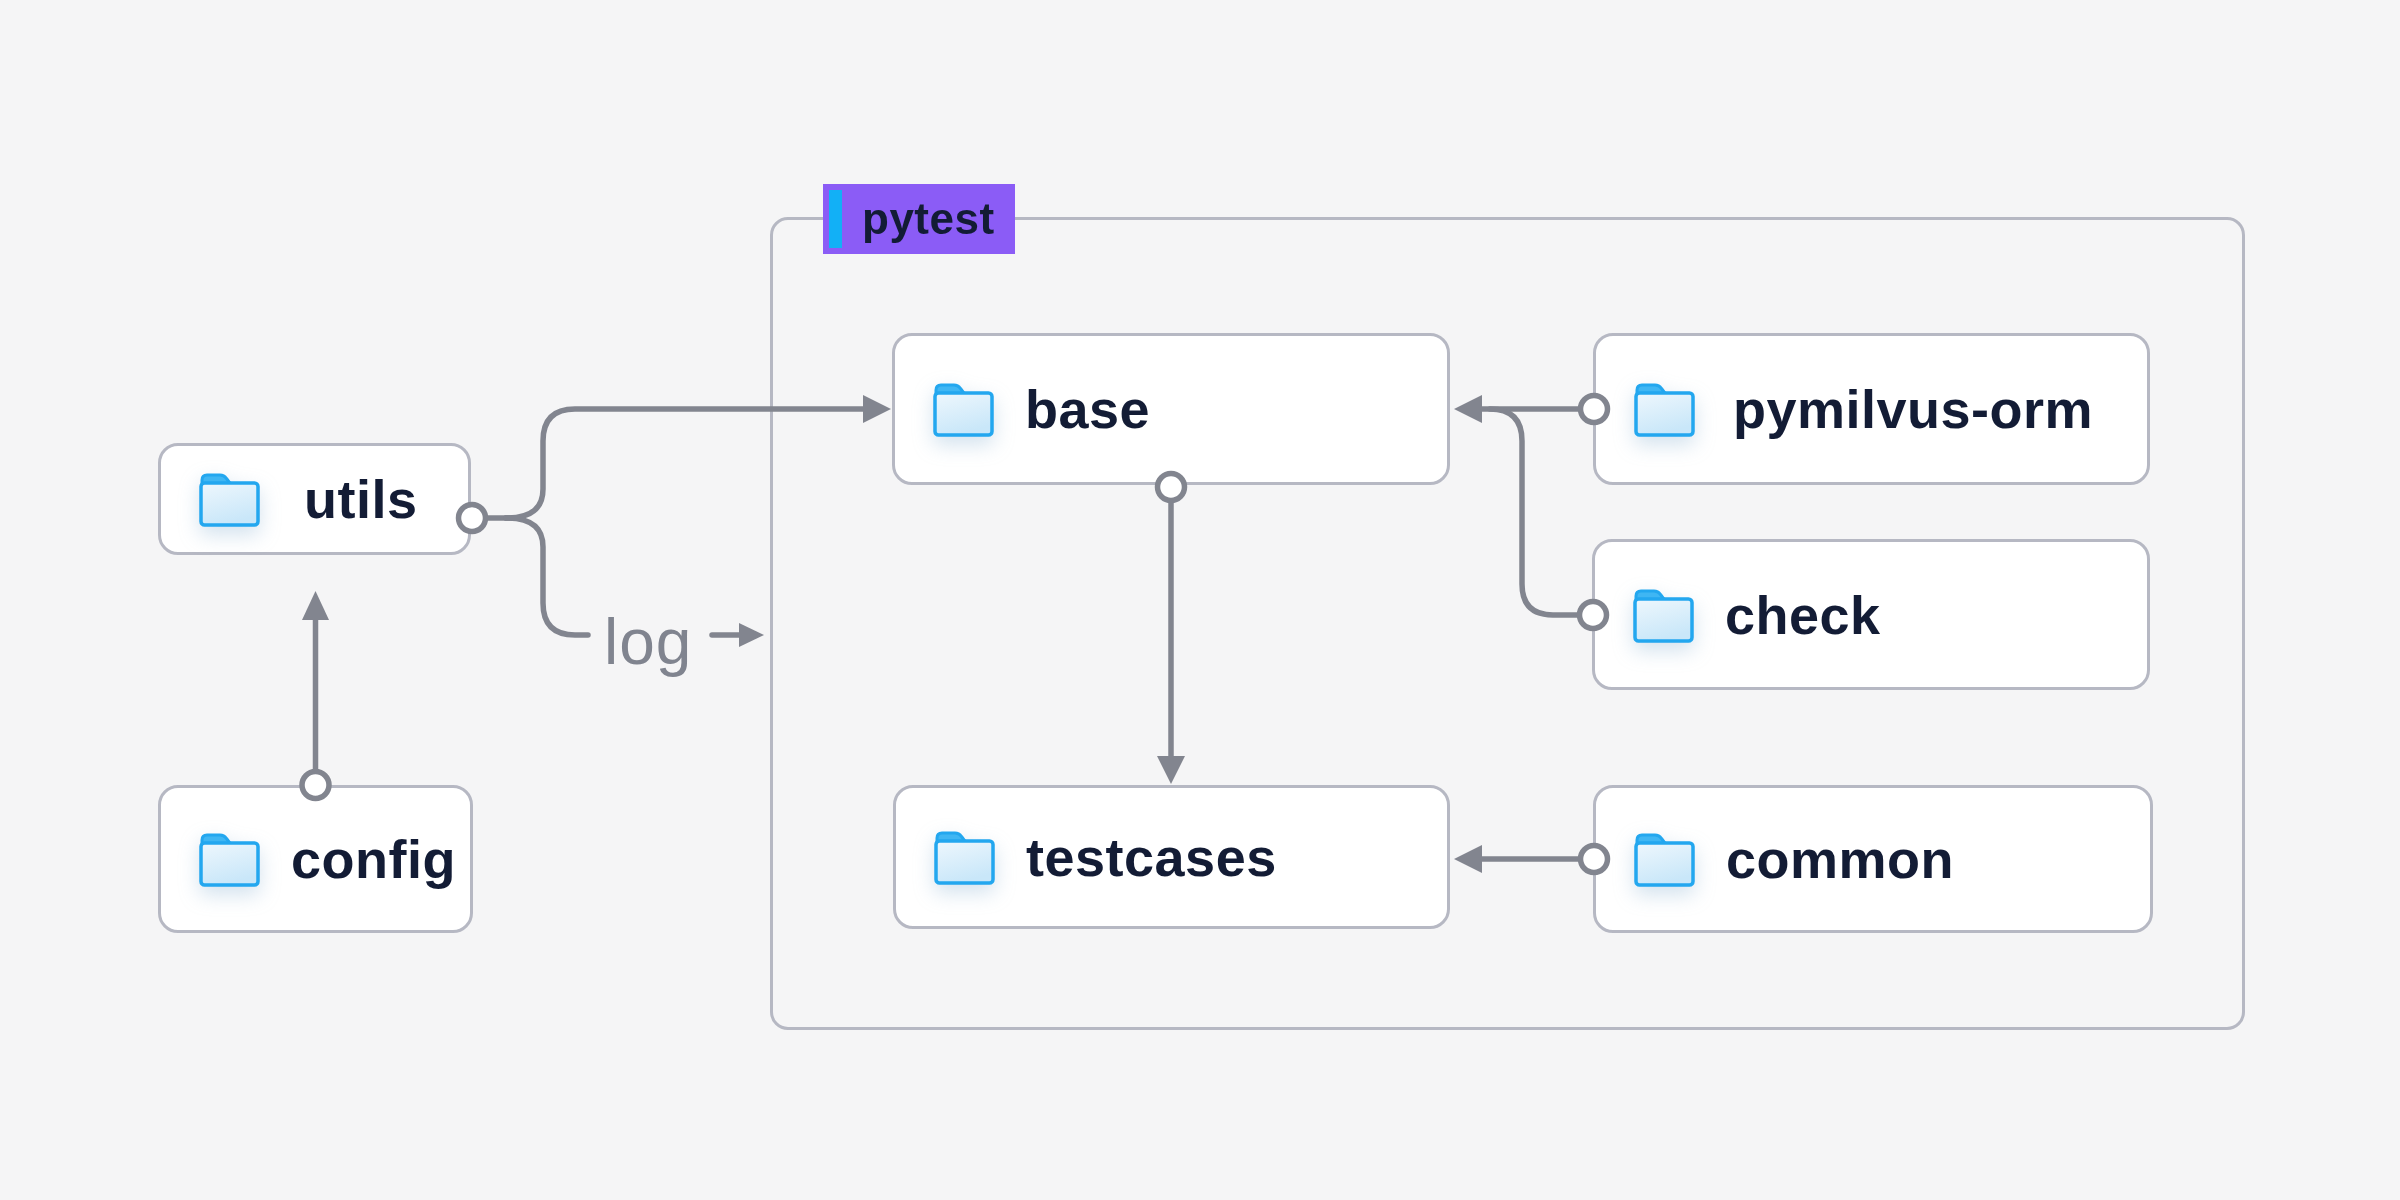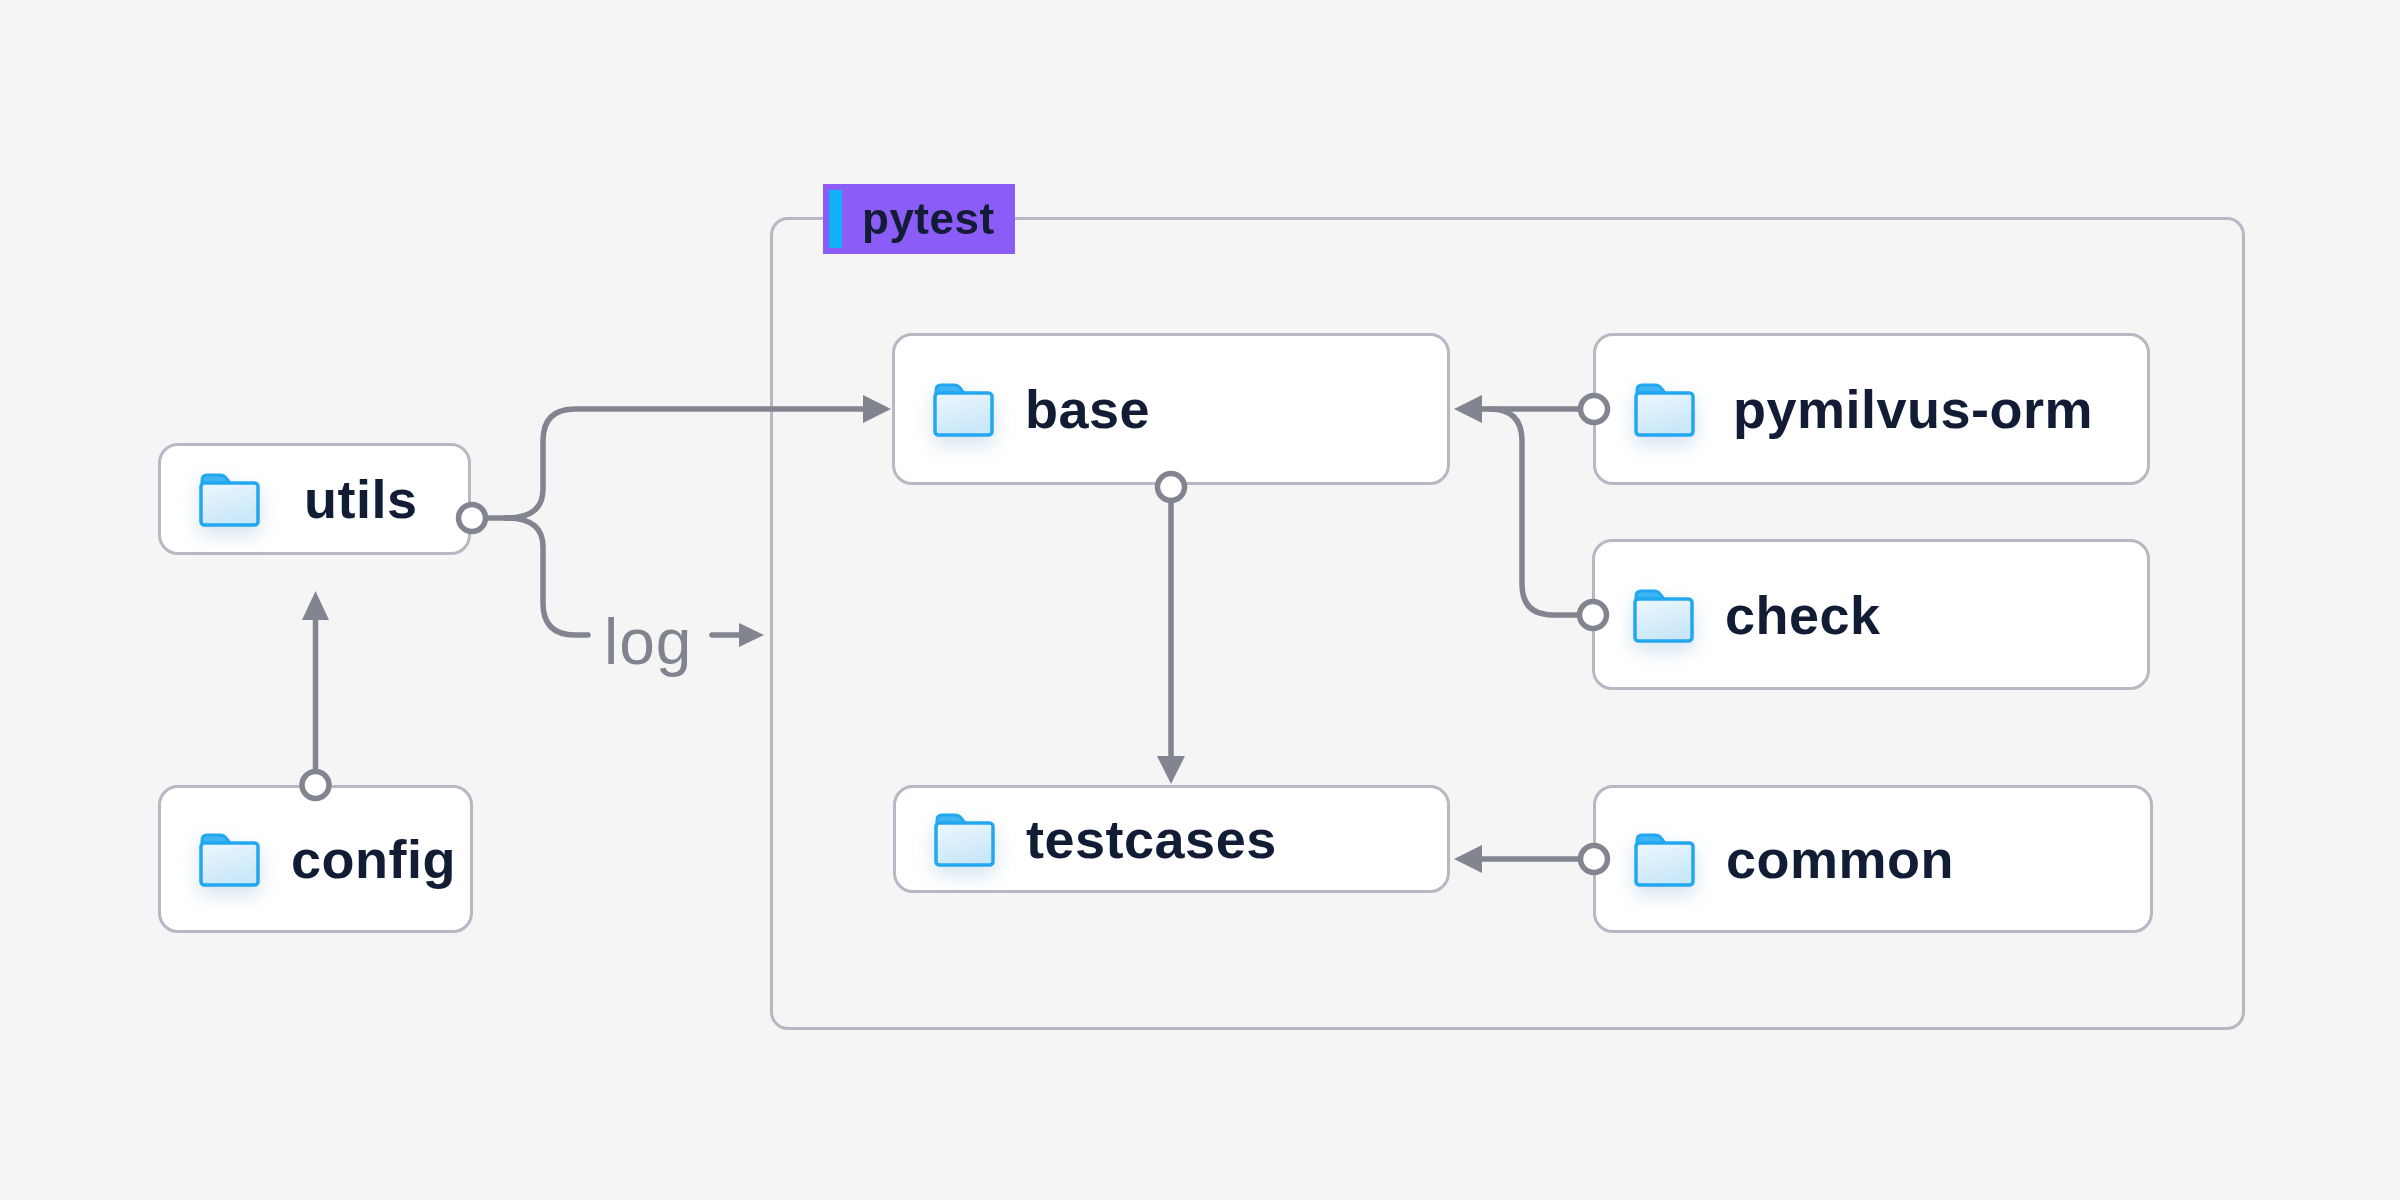--- a/index.html
+++ b/index.html
@@ -130,21 +130,21 @@
   </div>
 
   <div class="node" style="left:892px; top:333px; width:558px; height:152px;">
     <svg class="folder" viewBox="0 0 64 58">
       <path d="M5 17 V10 Q5 5 10 5 H23 Q27 5 29.5 8.5 L35.5 16.5 Z" fill="#3fb6f3" stroke="#23a7ef" stroke-width="3"></path>
       <rect x="4" y="13" width="57" height="42" rx="3.5" fill="url(#folderGrad)" stroke="#23a7ef" stroke-width="3.5"></rect>
     </svg>
     <span class="label">base</span>
   </div>
 
-  <div class="node" style="left:893px; top:785px; width:557px; height:108px;">
+  <div class="node" style="left:893px; top:785px; width:557px; height:144px;">
     <svg class="folder" viewBox="0 0 64 58">
       <path d="M5 17 V10 Q5 5 10 5 H23 Q27 5 29.5 8.5 L35.5 16.5 Z" fill="#3fb6f3" stroke="#23a7ef" stroke-width="3"></path>
       <rect x="4" y="13" width="57" height="42" rx="3.5" fill="url(#folderGrad)" stroke="#23a7ef" stroke-width="3.5"></rect>
     </svg>
     <span class="label">testcases</span>
   </div>
 
   <div class="node" style="left:1593px; top:333px; width:557px; height:152px;gap:37px;">
     <svg class="folder" viewBox="0 0 64 58">
       <path d="M5 17 V10 Q5 5 10 5 H23 Q27 5 29.5 8.5 L35.5 16.5 Z" fill="#3fb6f3" stroke="#23a7ef" stroke-width="3"></path>

